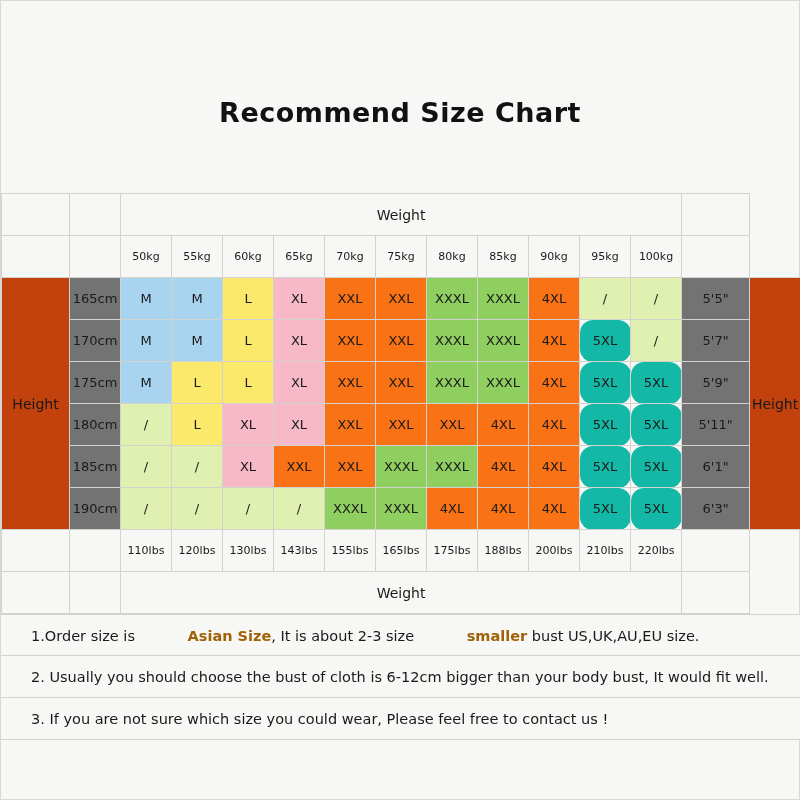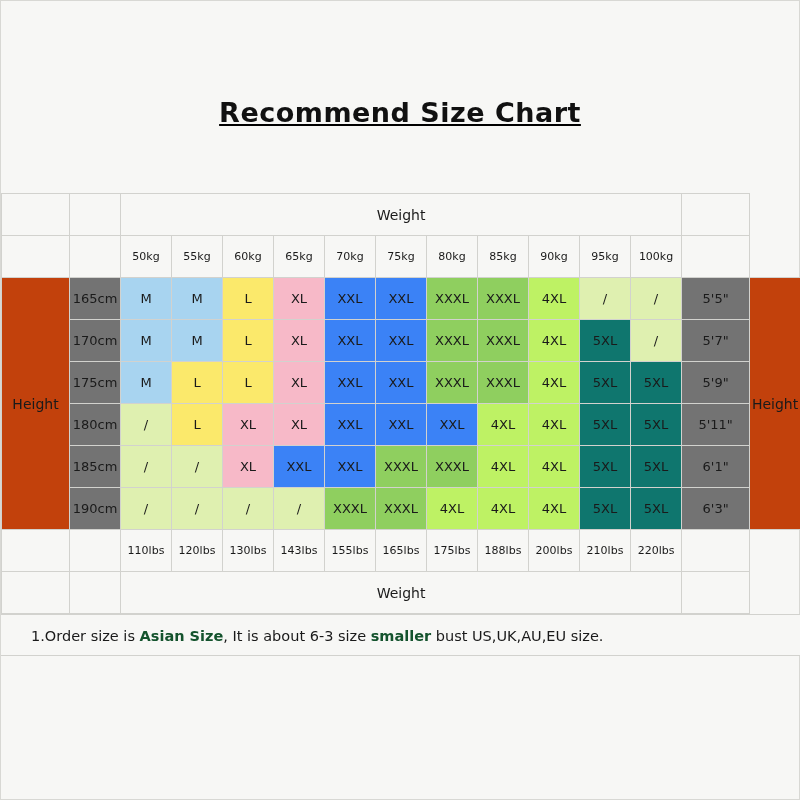--- a/index.html
+++ b/index.html
@@ -13,21 +13,20 @@
     font-family: "DejaVu Sans", "Liberation Sans", sans-serif;
     overflow: hidden;
   }
   #page {
     position: relative;
     width: 800px;
     height: 800px;
     box-sizing: border-box;
     border: 1px solid #d8d8d4;
     background: #f7f7f5;
-    text-decoration: underline;
   }
   .title {
     text-align: center;
     font-size: 27px;
     font-weight: bold;
     color: #111;
     letter-spacing: 0.5px;
     padding-top: 96px;
     height: 44px;
     box-sizing: border-box;
@@ -87,45 +86,45 @@
     background: #c2410c;
   }
   .cell {
     font-size: 13px;
     color: #1a1a1a;
   }
   
   .c-M    { background: #a8d4f0; }
   .c-L    { background: #fbe96b; }
   .c-XL   { background: #f7b9c8; }
-  .c-XXL  { background: #3b82f6; }
+  .c-XXL  { background: #f97316; }
   .c-XXXL { background: #8fcf5f; margin-left: 16px; }
-  .c-4XL  { background: #bef264; }
-  .c-5XL  { background: #0f766e; }
+  .c-4XL  { background: #f97316; }
+  .c-5XL  { background: #14b8a6; border-radius: 13px; }
   .c-none { background: #dff0b0; }
   .notes {
     position: absolute;
     left: 0;
     width: 800px;
     box-sizing: border-box;
   }
   .note {
     box-sizing: border-box;
     border: 1px solid #d2d2ce;
     border-left: none;
     border-right: none;
     height: 42px;
     line-height: 42px;
     font-size: 14.5px;
     color: #1a1a1a;
     padding-left: 30px;
     background: #f7f7f5;
   }
   .note + .note { border-top: none; }
-  .red { color: #14532d; font-weight: bold; }
+  .red { color: #a16207; font-weight: bold; margin-left: 48px; }
   .watermark {
     position: absolute;
     top: 355px;
     left: 180px;
     font-size: 52px;
     color: rgba(190,190,160,0.22);
     font-family: "DejaVu Serif", "Liberation Serif", serif;
     letter-spacing: 4px;
     pointer-events: none;
     user-select: none;
@@ -293,16 +292,18 @@
             <td class="edge-blank"></td>
             <td class="blank"></td>
             <td class="weight-label" colspan="11">Weight</td>
             <td class="edge-blank-right"></td>
           </tr>
         </tbody>
     </table>
   </div>
 
   <div class="notes" id="notes-block" style="top: 613px;">
-      <div class="note"><span>1.Order size is </span><span class="red">Asian Size</span><span>, It is about 6-3 size </span><span class="red">smaller</span><span> bust US,UK,AU,EU size.</span></div>
+      <div class="note"><span>1.Order size is </span><span class="red">Asian Size</span><span>, It is about 2-3 size </span><span class="red">smaller</span><span> bust US,UK,AU,EU size.</span></div>
+      <div class="note">2. Usually you should choose the bust of cloth is 6-12cm bigger than your body bust, It would fit well.</div>
+      <div class="note">3. If you are not sure which size you could wear, Please feel free to contact us !</div>
     </div>
 
 </div>
 
 </body></html>

